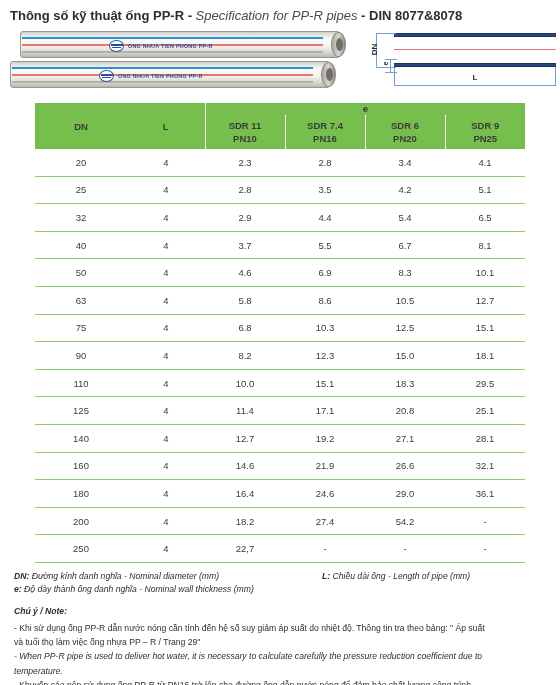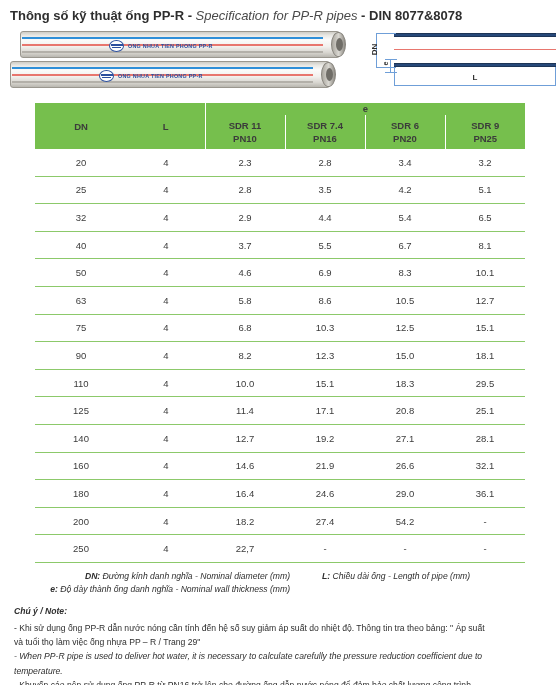--- a/index.html
+++ b/index.html
@@ -236,21 +236,21 @@
   tbody tr:first-child td { border-top: none; }
 
   
   .legend {
     margin: 7px 0 0 6px;
     display: flex;
     font-size: 8.6px;
     line-height: 12.6px;
     color: #2e2e2e;
   }
-  .legend .col-a { width: 300px; text-align: right; }
+  .legend .col-a { width: 300px; }
   .legend .col-b { width: 250px; margin-left: 32px; }
   .legend .ln { white-space: nowrap; font-style: italic; }
   .legend .key { font-weight: bold; font-style: italic; }
 
   
   .notes {
     margin: 10px 0 0 6px;
     font-size: 8.6px;
     line-height: 13.4px;
     color: #2e2e2e;
@@ -362,21 +362,21 @@
           </th>
         </tr>
       </thead>
       <tbody id="spec-body">
           <tr>
             <td>20</td>
             <td>4</td>
             <td>2.3</td>
             <td>2.8</td>
             <td>3.4</td>
-            <td>3.2</td>
+            <td>4.1</td>
           </tr>
           <tr>
             <td>25</td>
             <td>4</td>
             <td>2.8</td>
             <td>3.5</td>
             <td>4.2</td>
             <td>5.1</td>
           </tr>
           <tr>

